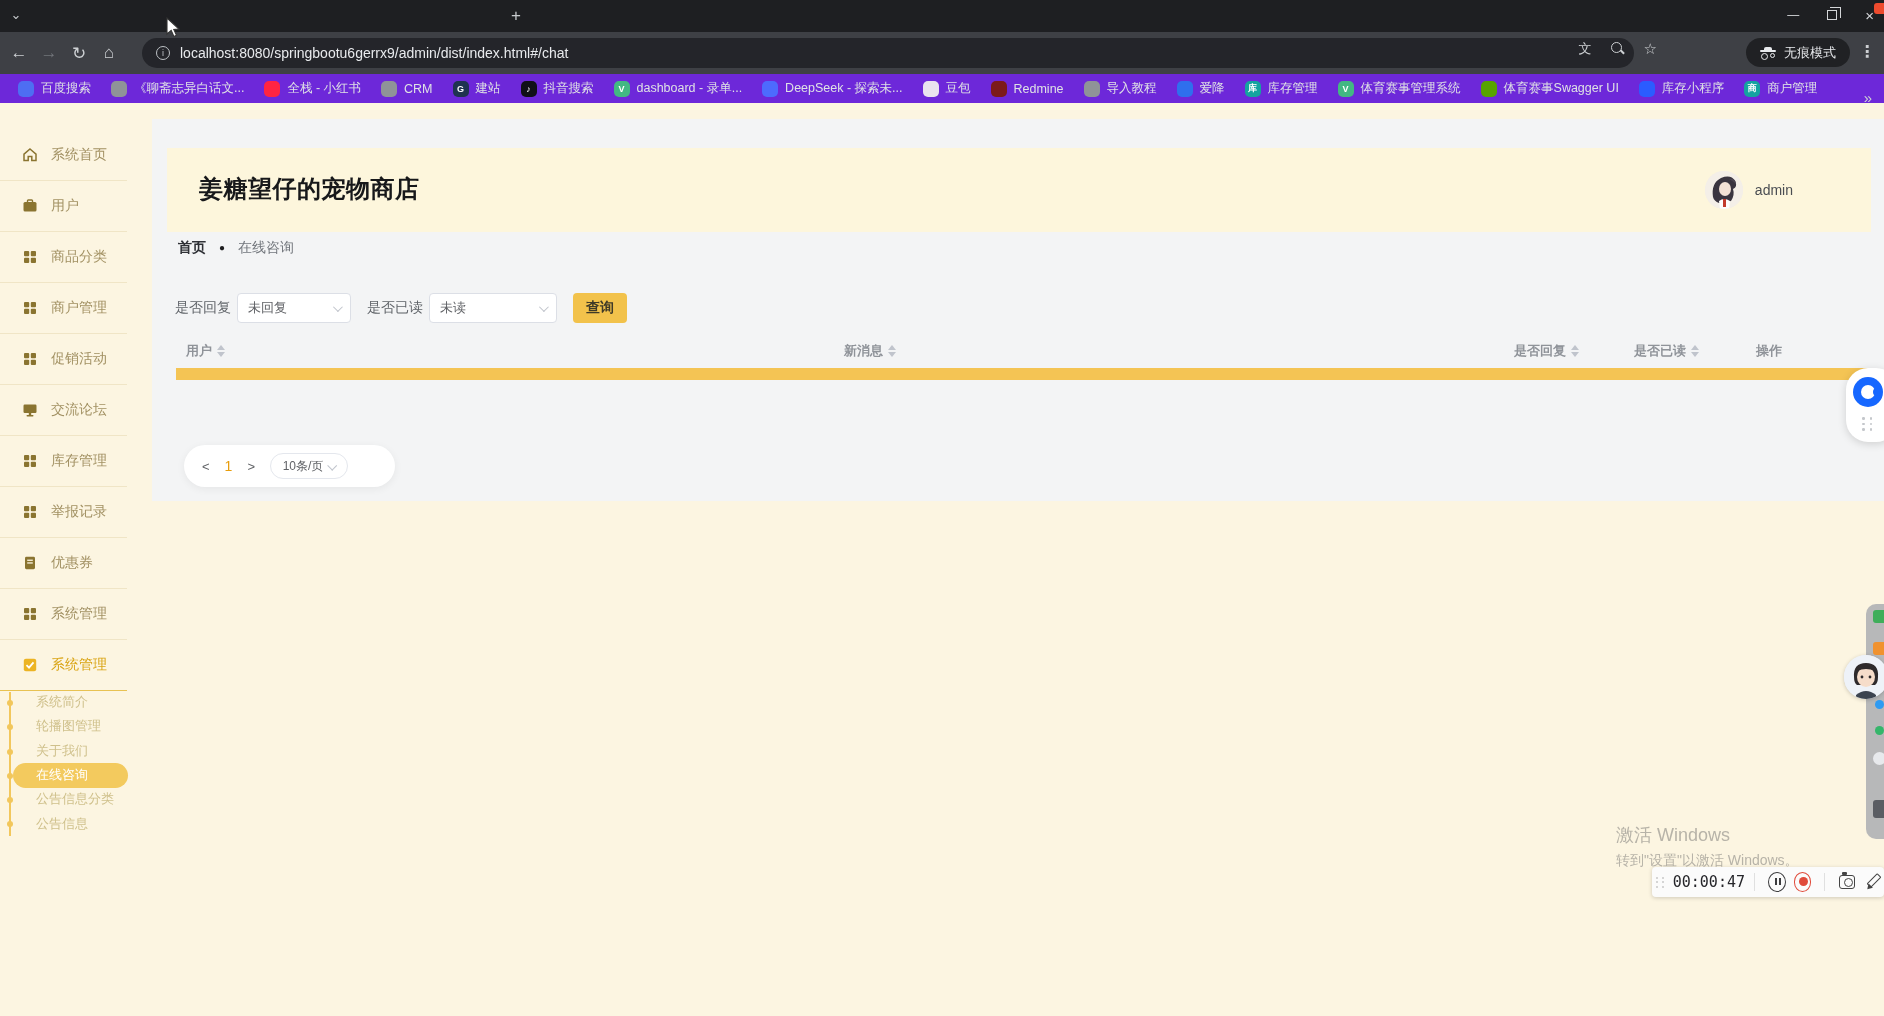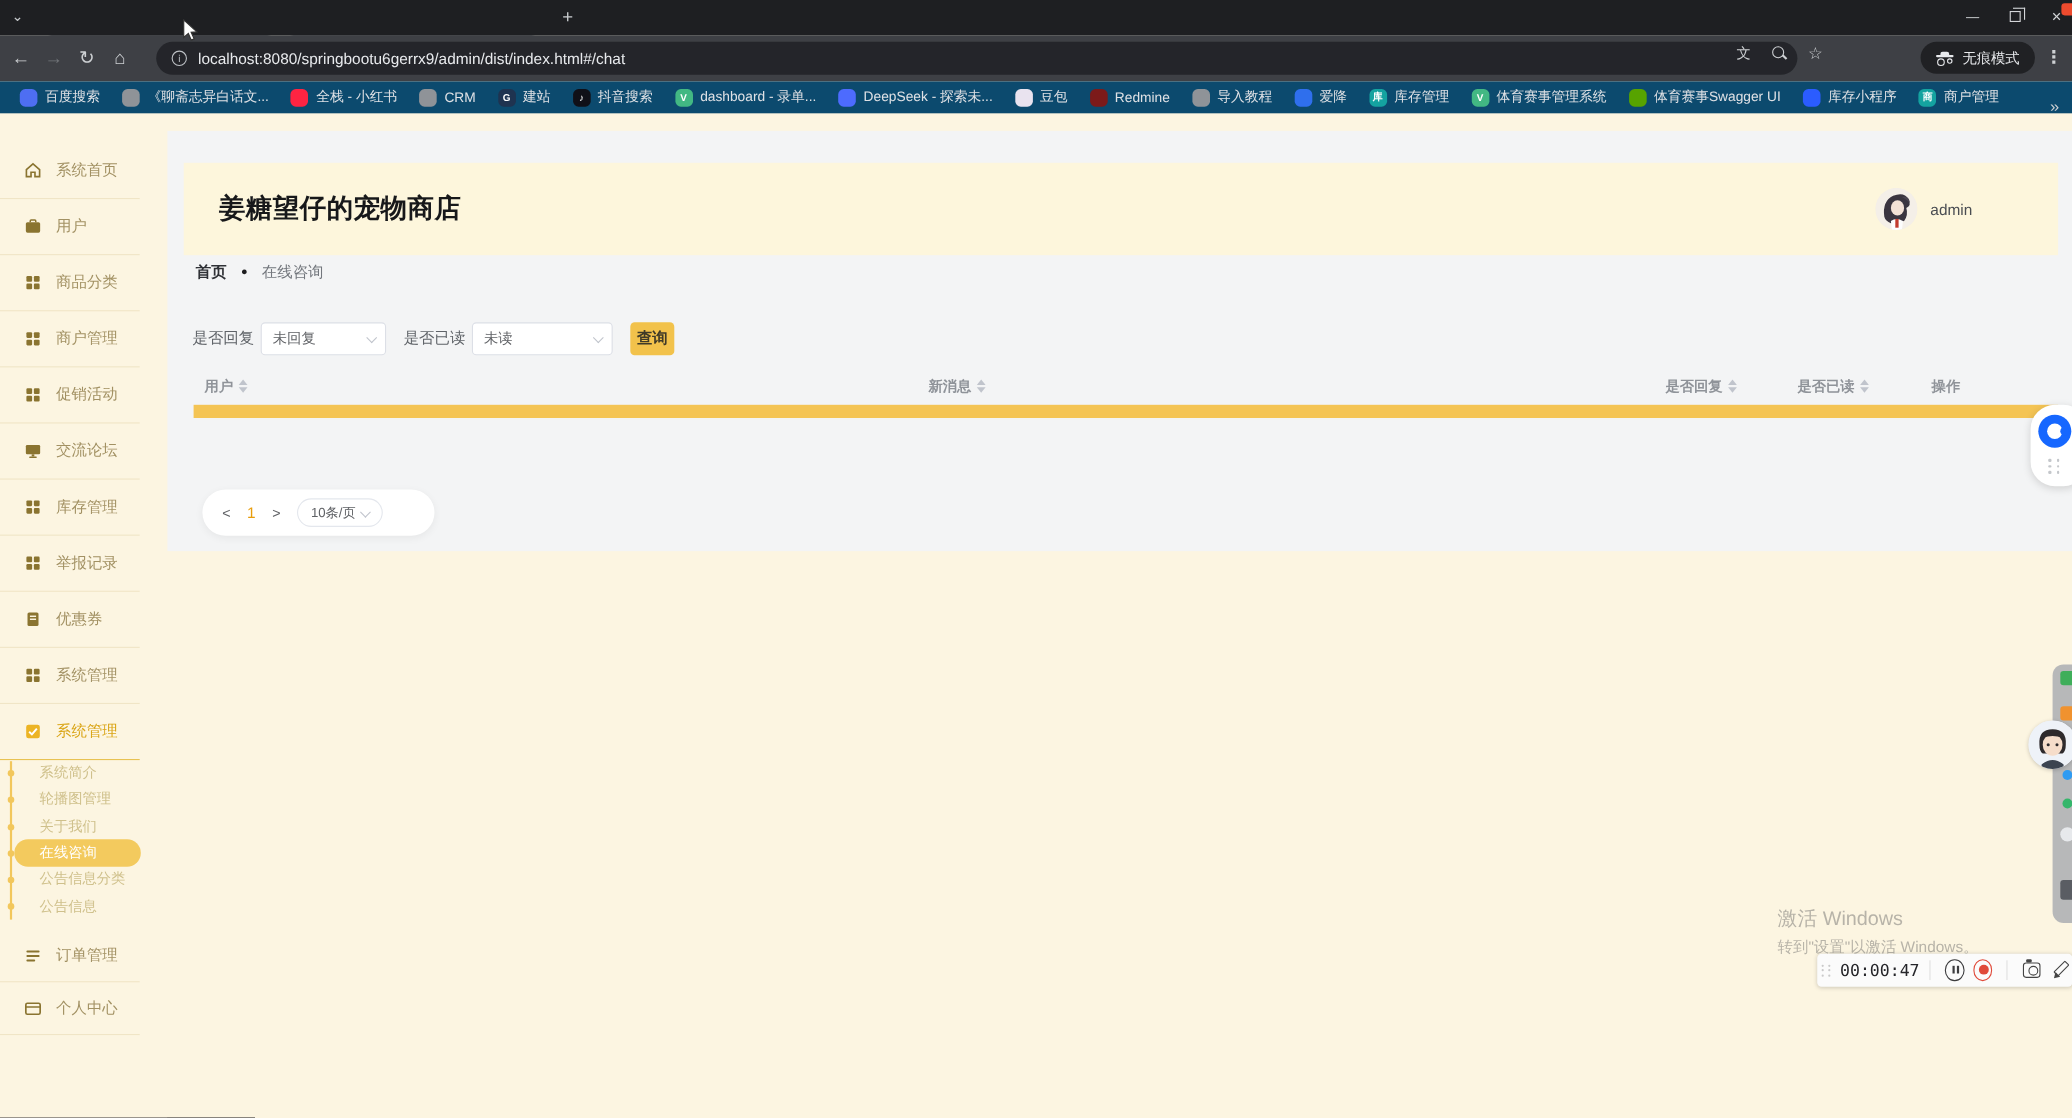--- a/index.html
+++ b/index.html
@@ -34,21 +34,21 @@
   .magnifier:before{content:"";position:absolute;left:1px;top:1px;width:9px;height:9px;border:1.6px solid #cdd0d3;border-radius:50%}
   .magnifier:after{content:"";position:absolute;left:10px;top:10px;width:5px;height:1.6px;background:#cdd0d3;transform:rotate(45deg)}
   .incog{position:absolute;right:34px;top:6px;height:29px;background:#202124;border-radius:15px;display:flex;align-items:center;gap:8px;padding:0 14px;color:#e8eaed;font-size:13px}
   .spy{width:16px;height:12px;position:relative}
   .spy:before{content:"";position:absolute;left:0;top:3px;width:16px;height:2px;background:#e8eaed;border-radius:1px}
   .spy:after{content:"";position:absolute;left:1px;top:6px;width:5px;height:5px;border-radius:50%;border:1.4px solid #e8eaed}
   .spy i{position:absolute;right:1px;top:6px;width:5px;height:5px;border-radius:50%;border:1.4px solid #e8eaed}
   .spy b{position:absolute;left:4px;top:0px;width:8px;height:3px;background:#e8eaed;border-radius:2px 2px 0 0}
   .menudots{position:absolute;right:8px;top:10px;color:#cdd0d3;font-size:16px;width:18px;text-align:center;font-weight:bold}
 
-  .bookmarksbar{position:absolute;left:0;top:74px;width:100%;height:29px;background:#0c4a6e;display:flex;align-items:center;padding:0 8px;overflow:hidden}
+  .bookmarksbar{position:absolute;left:0;top:74px;width:100%;height:29px;background:#6d28d9;display:flex;align-items:center;padding:0 8px;overflow:hidden}
   .bm{display:flex;align-items:center;gap:7px;color:#dfe1e5;font-size:12.5px;padding:0 10px;white-space:nowrap;flex:0 0 auto}
   .favicon{width:16px;height:16px;border-radius:5px;color:#fff;font-size:9px;font-weight:bold;display:flex;align-items:center;justify-content:center}
   .bm-overflow{position:absolute;right:12px;color:#cdd0d3;font-size:15px}
 
   
   .page{position:absolute;left:0;top:119px;width:1884px;height:897px;background:#fcf5e1}
   .content-gray{position:absolute;left:152px;top:0;width:1732px;height:382px;background:#f3f4f5}
 
   
   .sidebar{position:absolute;left:0;top:0;width:152px;height:100%;background:#fcf5e1}
@@ -82,21 +82,21 @@
   .bc-dot{font-size:10px;color:#1d1d1f;line-height:1}
   .bc-cur{font-size:14px;color:#73777d}
 
   
   .filters{position:absolute;left:175px;top:174px;height:30px;display:flex;align-items:center}
   .f-label{font-size:14px;color:#5f6368;margin-right:6px}
   .f-select{width:114px;height:30px;border:1px solid #dcdfe6;border-radius:4px;background:#fff;display:flex;align-items:center;justify-content:space-between;padding:0 10px;font-size:13px;color:#606266}
   .f-select.second{width:128px}
   .chev{width:7px;height:7px;border-right:1.4px solid #c0c4cc;border-bottom:1.4px solid #c0c4cc;transform:rotate(45deg) translateY(-2px)}
   .gap16{width:16px}
-  .btn-search{width:40px;height:30px;background:#f2c24b;border:none;border-radius:4px;font-size:14px;color:#3f3a28;font-weight:bold;margin-left:16px;font-family:inherit}
+  .btn-search{width:54px;height:30px;background:#f2c24b;border:none;border-radius:4px;font-size:14px;color:#3f3a28;font-weight:bold;margin-left:16px;font-family:inherit}
 
   
   .thead{position:absolute;left:176px;top:223px;width:1695px;height:26px}
   .thead .th{position:absolute;top:0;font-size:13px;font-weight:bold;color:#8f9399;display:flex;align-items:center;white-space:nowrap}
   .thead .th:nth-of-type(1){left:10px}
   .thead .th:nth-of-type(2){left:668px}
   .thead .th:nth-of-type(3){left:1338px}
   .thead .th:nth-of-type(4){left:1458px}
   .thead .th:nth-of-type(5){left:1580px}
   .carets{display:inline-flex;flex-direction:column;margin-left:5px}
@@ -418,42 +418,20 @@
               <span>在线咨询</span>
             </div>
             <div class="sub-item">
               <span>公告信息分类</span>
             </div>
             <div class="sub-item">
               <span>公告信息</span>
             </div>
           </div>
       </div>
-      <div class="side-bottom">
-
-      <div class="side-item">
-            <span class="sicon">
-              <svg viewBox="0 0 16 16">
-                <rect x="2" y="3" width="12" height="1.8" rx=".9" fill="currentColor"></rect>
-                <rect x="2" y="7.1" width="12" height="1.8" rx=".9" fill="currentColor"></rect>
-                <rect x="2" y="11.2" width="8" height="1.8" rx=".9" fill="currentColor"></rect>
-              </svg>
-            </span>
-            <span>订单管理</span>
-          </div>
-          <div class="side-item">
-            <span class="sicon">
-              <svg viewBox="0 0 16 16">
-                <rect x="1.5" y="3" width="13" height="10" rx="1.4" fill="none" stroke="currentColor" stroke-width="1.5"></rect>
-                <path d="M1.5 6.4 H14.5" stroke="currentColor" stroke-width="1.4"></path>
-              </svg>
-            </span>
-            <span>个人中心</span>
-          </div>
-        </div>
     </div>
 
     <div class="header-card">
       <div class="page-title">姜糖望仔的宠物商店</div>
       <div class="userbox">
         <span class="avatar">
           <svg viewBox="0 0 38 38" width="38" height="38">
             <rect width="38" height="38" fill="#f4efe8"></rect>
             <path d="M8 26 Q6 12 16 7 Q26 3 30 10 Q33 16 28 18 Q30 24 26 30 L14 32 Q9 30 8 26 Z" fill="#3a3540"></path>
             <ellipse cx="20" cy="18" rx="6" ry="7" fill="#f3e2d6"></ellipse>

